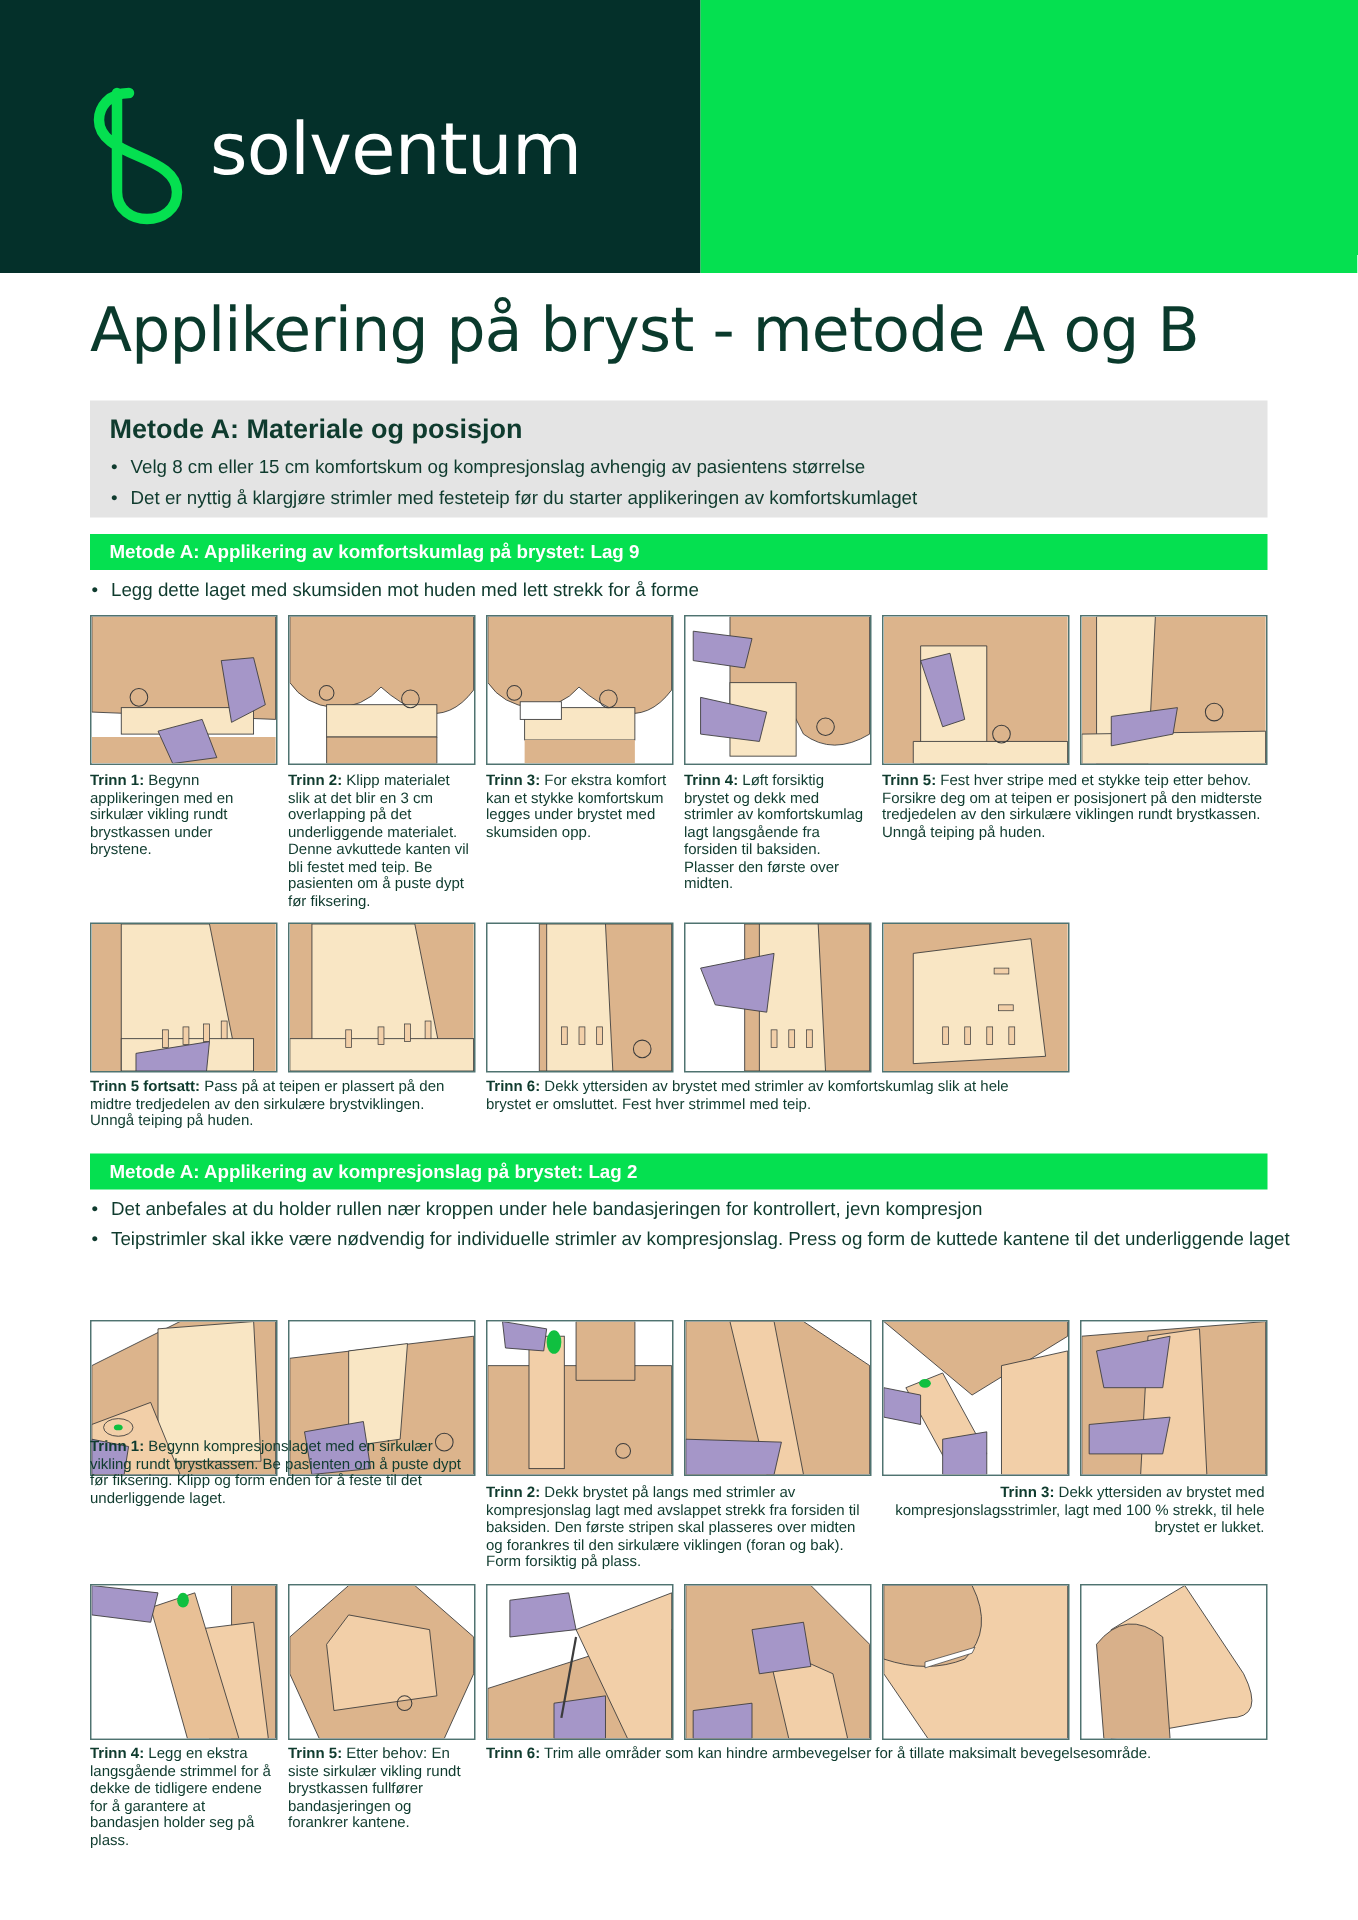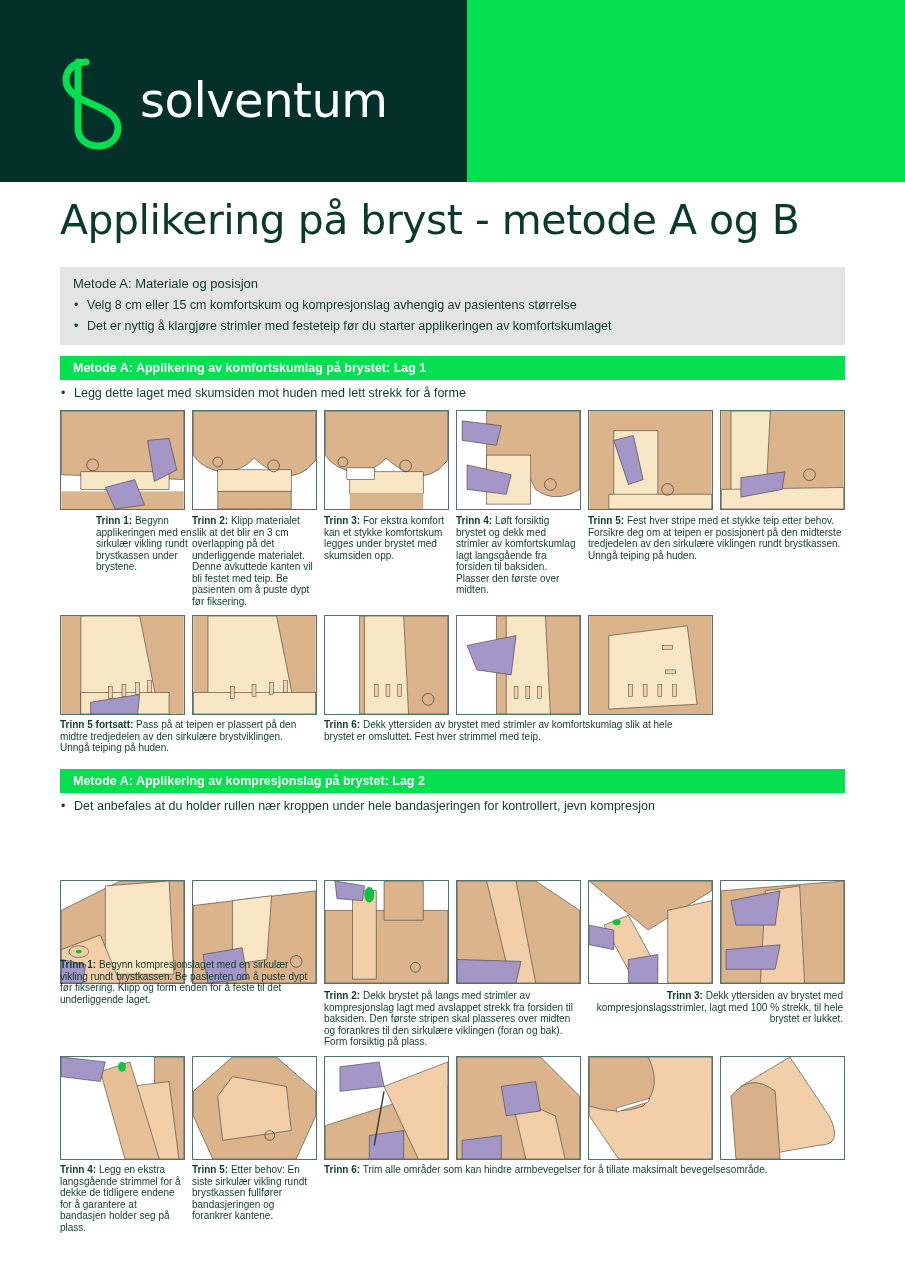--- a/index.html
+++ b/index.html
@@ -8,21 +8,21 @@
 
   .header { position: absolute; left: 0; top: 0; width: 905px; height: 182px; }
   .header-left { position: absolute; left: 0; top: 0; width: 467px; height: 182px; background: #04302a; }
   .header-right { position: absolute; left: 467px; top: 0; width: 438px; height: 182px; background: #05e050; }
   .logo-mark { position: absolute; left: 58px; top: 58px; width: 68px; height: 92px; }
   .logo-text { position: absolute; left: 140px; top: 72px; font-size: 48px; color: #ffffff; letter-spacing: -0.5px; font-family: "DejaVu Sans", sans-serif; font-weight: normal; }
 
   .page-title { position: absolute; left: 60px; top: 196px; font-size: 41px; color: #0a3a2c; font-family: "DejaVu Sans", sans-serif; font-weight: normal; letter-spacing: -0.5px; }
 
   .info-box { position: absolute; left: 60px; top: 267px; width: 785px; height: 78px; background: #e4e4e4; padding: 9px 13px; }
-  .info-title { font-size: 13px; font-weight: normal; color: #0f3b2e; margin-bottom: 7px; }
+  .info-title { font-size: 18px; font-weight: bold; color: #0f3b2e; margin-bottom: 7px; }
   .bullet { font-size: 12.5px; color: #0f3b2e; padding-left: 14px; position: relative; margin-bottom: 7px; white-space: nowrap; }
   .bullet::before { content: "•"; position: absolute; left: 1px; top: 0; }
 
   .green-bar { position: absolute; left: 60px; width: 785px; height: 24px; background: #05e050; color: #ffffff; font-size: 12.5px; font-weight: bold; padding: 5px 13px; }
   .bullets { position: absolute; left: 60px; width: 800px; }
   .bullets .bullet { margin-bottom: 6px; }
 
   .panel { position: absolute; width: 125px; height: 100px; border: 1.5px solid #4f7370; background: #fff; overflow: hidden; }
   .panel svg { width: 100%; height: 100%; display: block; }
 
@@ -46,21 +46,21 @@
 </div>
 
 <h1 class="page-title">Applikering på bryst - metode A og B</h1>
 
 <div class="info-box">
   <div class="info-title">Metode A: Materiale og posisjon</div>
   <div class="bullet">Velg 8 cm eller 15 cm komfortskum og kompresjonslag avhengig av pasientens størrelse</div>
   <div class="bullet">Det er nyttig å klargjøre strimler med festeteip før du starter applikeringen av komfortskumlaget</div>
 </div>
 
-<div class="green-bar" style="top:356px;">Metode A: Applikering av komfortskumlag på brystet: Lag 1</div>
+<div class="green-bar" style="top:356px;">Metode A: Applikering av komfortskumlag på brystet: Lag 9</div>
 <div class="bullets" style="top:386px;">
   <div class="bullet">Legg dette laget med skumsiden mot huden med lett strekk for å forme</div>
 </div>
 
 <div class="panel" style="left:60px;top:410px;">
   <svg viewBox="0 0 125 100">
       <rect width="125" height="100" fill="#fff"></rect>
       <path d="M0 0 L125 0 L125 70 L0 65 Z" fill="#dcb48c" stroke="#3c3c3c" stroke-width="0.6"></path>
       <rect x="20" y="62" width="90" height="18" fill="#f9e6c4" stroke="#3c3c3c" stroke-width="0.6"></rect>
       <path d="M0 82 L125 82 L125 100 L0 100Z" fill="#dcb48c"></path>
@@ -110,21 +110,21 @@
 <div class="panel" style="left:720px;top:410px;">
   <svg viewBox="0 0 125 100">
       <rect width="125" height="100" fill="#dcb48c"></rect>
       <path d="M10 0 L50 0 L45 100 L10 100 Z" fill="#f9e6c4" stroke="#3c3c3c" stroke-width="0.6"></path>
       <path d="M0 80 L125 78 L125 100 L0 100Z" fill="#f9e6c4" stroke="#3c3c3c" stroke-width="0.6"></path>
       <circle cx="90" cy="65" r="6" fill="none" stroke="#3c3c3c" stroke-width="0.7"></circle>
       <path d="M20 68 L65 62 L62 80 L20 88 Z" fill="#a596c8" stroke="#3c3c3c" stroke-width="0.6"></path>
     </svg>
 </div>
 
-<div class="caption" style="left:60px;top:515px;width:125px;margin-left:36px;"><b>Trinn 1:</b><span> Begynn applikeringen med en sirkulær vikling rundt brystkassen under brystene.</span></div>
+<div class="caption" style="left:60px;top:515px;width:125px;"><b>Trinn 1:</b><span> Begynn applikeringen med en sirkulær vikling rundt brystkassen under brystene.</span></div>
 <div class="caption" style="left:192px;top:515px;width:125px;"><b>Trinn 2:</b><span> Klipp materialet slik at det blir en 3 cm overlapping på det underliggende materialet. Denne avkuttede kanten vil bli festet med teip. Be pasienten om å puste dypt før fiksering.</span></div>
 <div class="caption" style="left:324px;top:515px;width:125px;"><b>Trinn 3:</b><span> For ekstra komfort kan et stykke komfortskum legges under brystet med skumsiden opp.</span></div>
 <div class="caption" style="left:456px;top:515px;width:125px;"><b>Trinn 4:</b><span> Løft forsiktig brystet og dekk med strimler av komfortskumlag lagt langsgående fra forsiden til baksiden. Plasser den første over midten.</span></div>
 <div class="caption" style="left:588px;top:515px;width:255px;"><b>Trinn 5:</b><span> Fest hver stripe med et stykke teip etter behov. Forsikre deg om at teipen er posisjonert på den midterste tredjedelen av den sirkulære viklingen rundt brystkassen. Unngå teiping på huden.</span></div>
 
 <div class="panel" style="left:60px;top:615px;">
   <svg viewBox="0 0 125 100">
       <rect width="125" height="100" fill="#dcb48c"></rect>
       <path d="M20 0 L80 0 L100 100 L20 100 Z" fill="#f9e6c4" stroke="#3c3c3c" stroke-width="0.6"></path>
       <rect x="20" y="78" width="90" height="22" fill="#f9e6c4" stroke="#3c3c3c" stroke-width="0.6"></rect>
@@ -190,20 +190,21 @@
       </g>
     </svg>
 </div>
 
 <div class="caption" style="left:60px;top:719px;width:255px;"><b>Trinn 5 fortsatt:</b><span> Pass på at teipen er plassert på den midtre tredjedelen av den sirkulære brystviklingen. Unngå teiping på huden.</span></div>
 <div class="caption" style="left:324px;top:719px;width:380px;"><b>Trinn 6:</b><span> Dekk yttersiden av brystet med strimler av komfortskumlag slik at hele brystet er omsluttet. Fest hver strimmel med teip.</span></div>
 
 <div class="green-bar" style="top:769px;">Metode A: Applikering av kompresjonslag på brystet: Lag 2</div>
 <div class="bullets" style="top:799px;">
   <div class="bullet">Det anbefales at du holder rullen nær kroppen under hele bandasjeringen for kontrollert, jevn kompresjon</div>
+  <div class="bullet">Teipstrimler skal ikke være nødvendig for individuelle strimler av kompresjonslag. Press og form de kuttede kantene til det underliggende laget</div>
 </div>
 
 <div class="panel" style="left:60px;top:880px;height:104px;">
   <svg viewBox="0 0 125 104">
       <rect width="125" height="104" fill="#fff"></rect>
       <path d="M0 30 L60 0 L125 0 L125 104 L0 104 Z" fill="#dcb48c" stroke="#3c3c3c" stroke-width="0.6"></path>
       <path d="M45 5 L110 0 L115 95 L45 95 Z" fill="#f9e6c4" stroke="#3c3c3c" stroke-width="0.6"></path>
       <path d="M0 70 L40 55 L60 104 L0 104 Z" fill="#f2cfa8" stroke="#3c3c3c" stroke-width="0.6"></path>
       <ellipse cx="18" cy="72" rx="10" ry="6" fill="#f2cfa8" stroke="#3c3c3c" stroke-width="0.6"></ellipse>
       <ellipse cx="18" cy="72" rx="3" ry="2" fill="#10c040"></ellipse>

